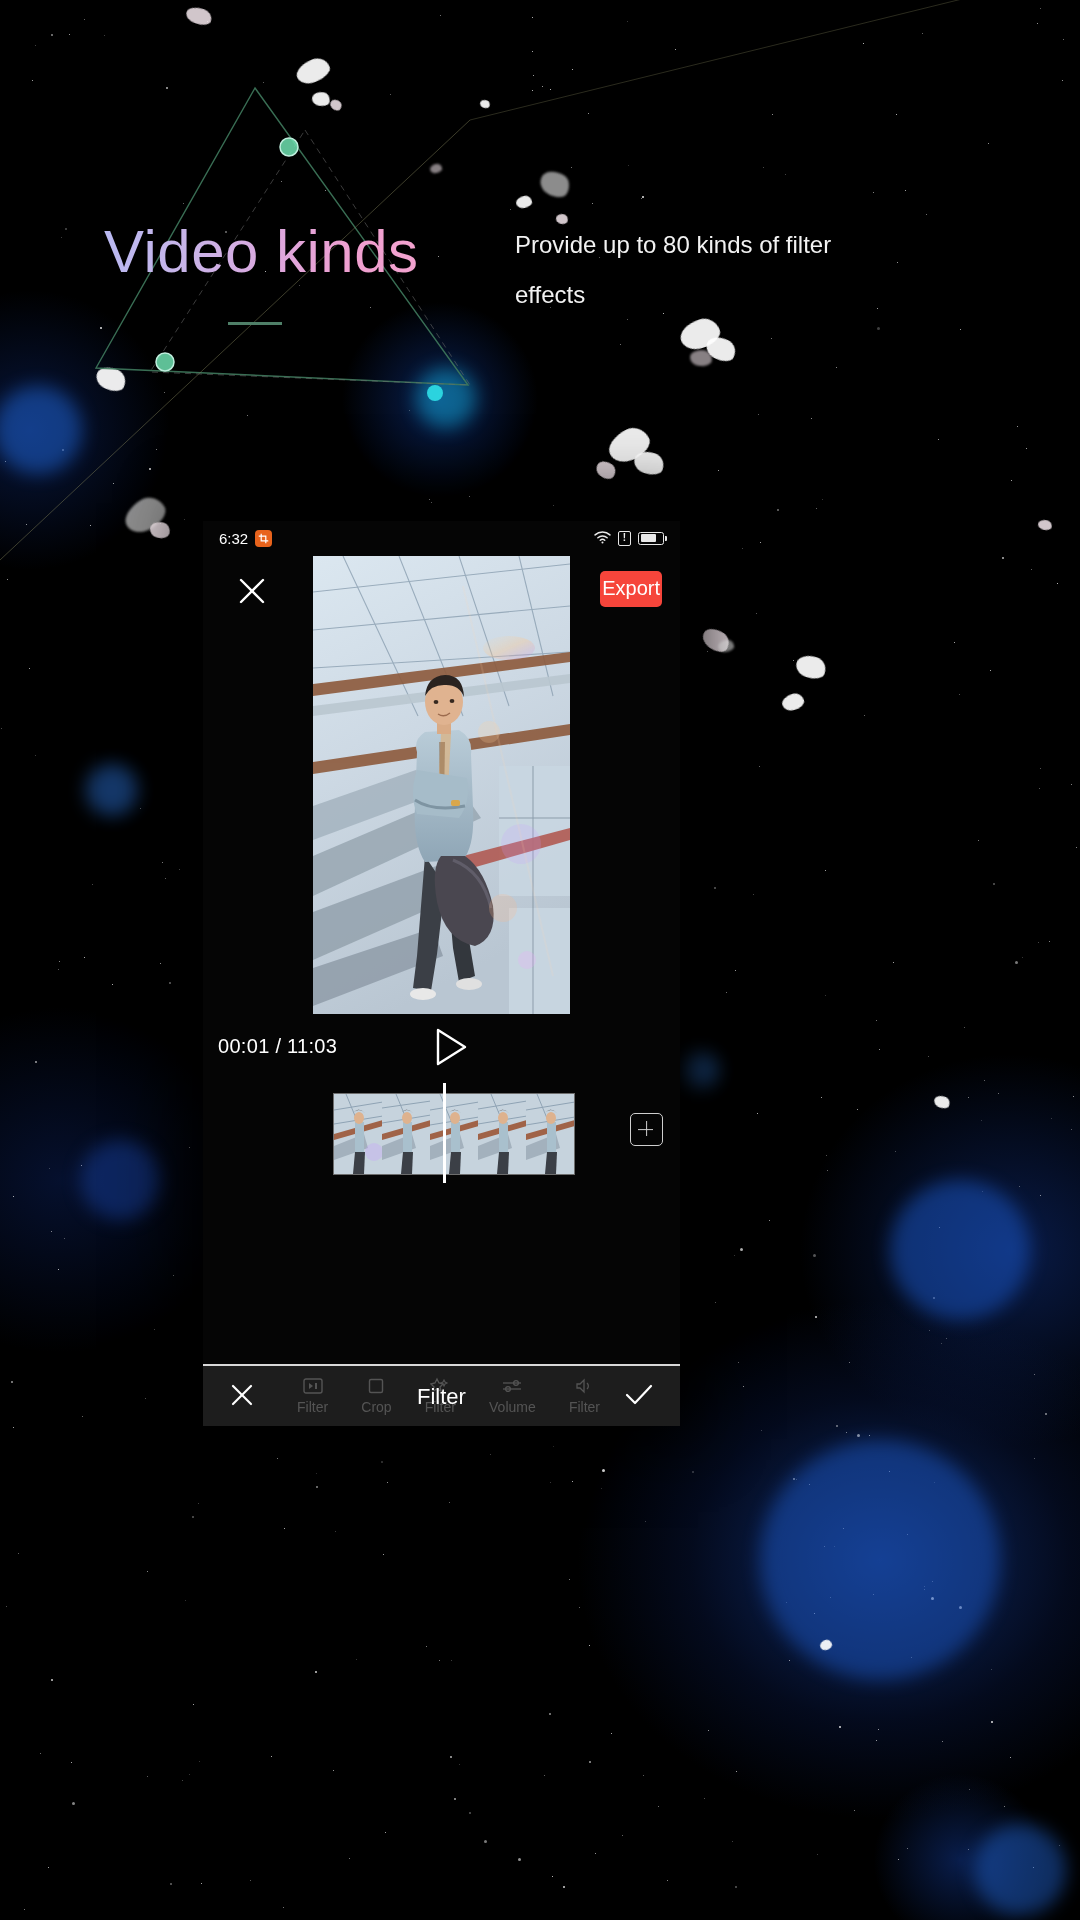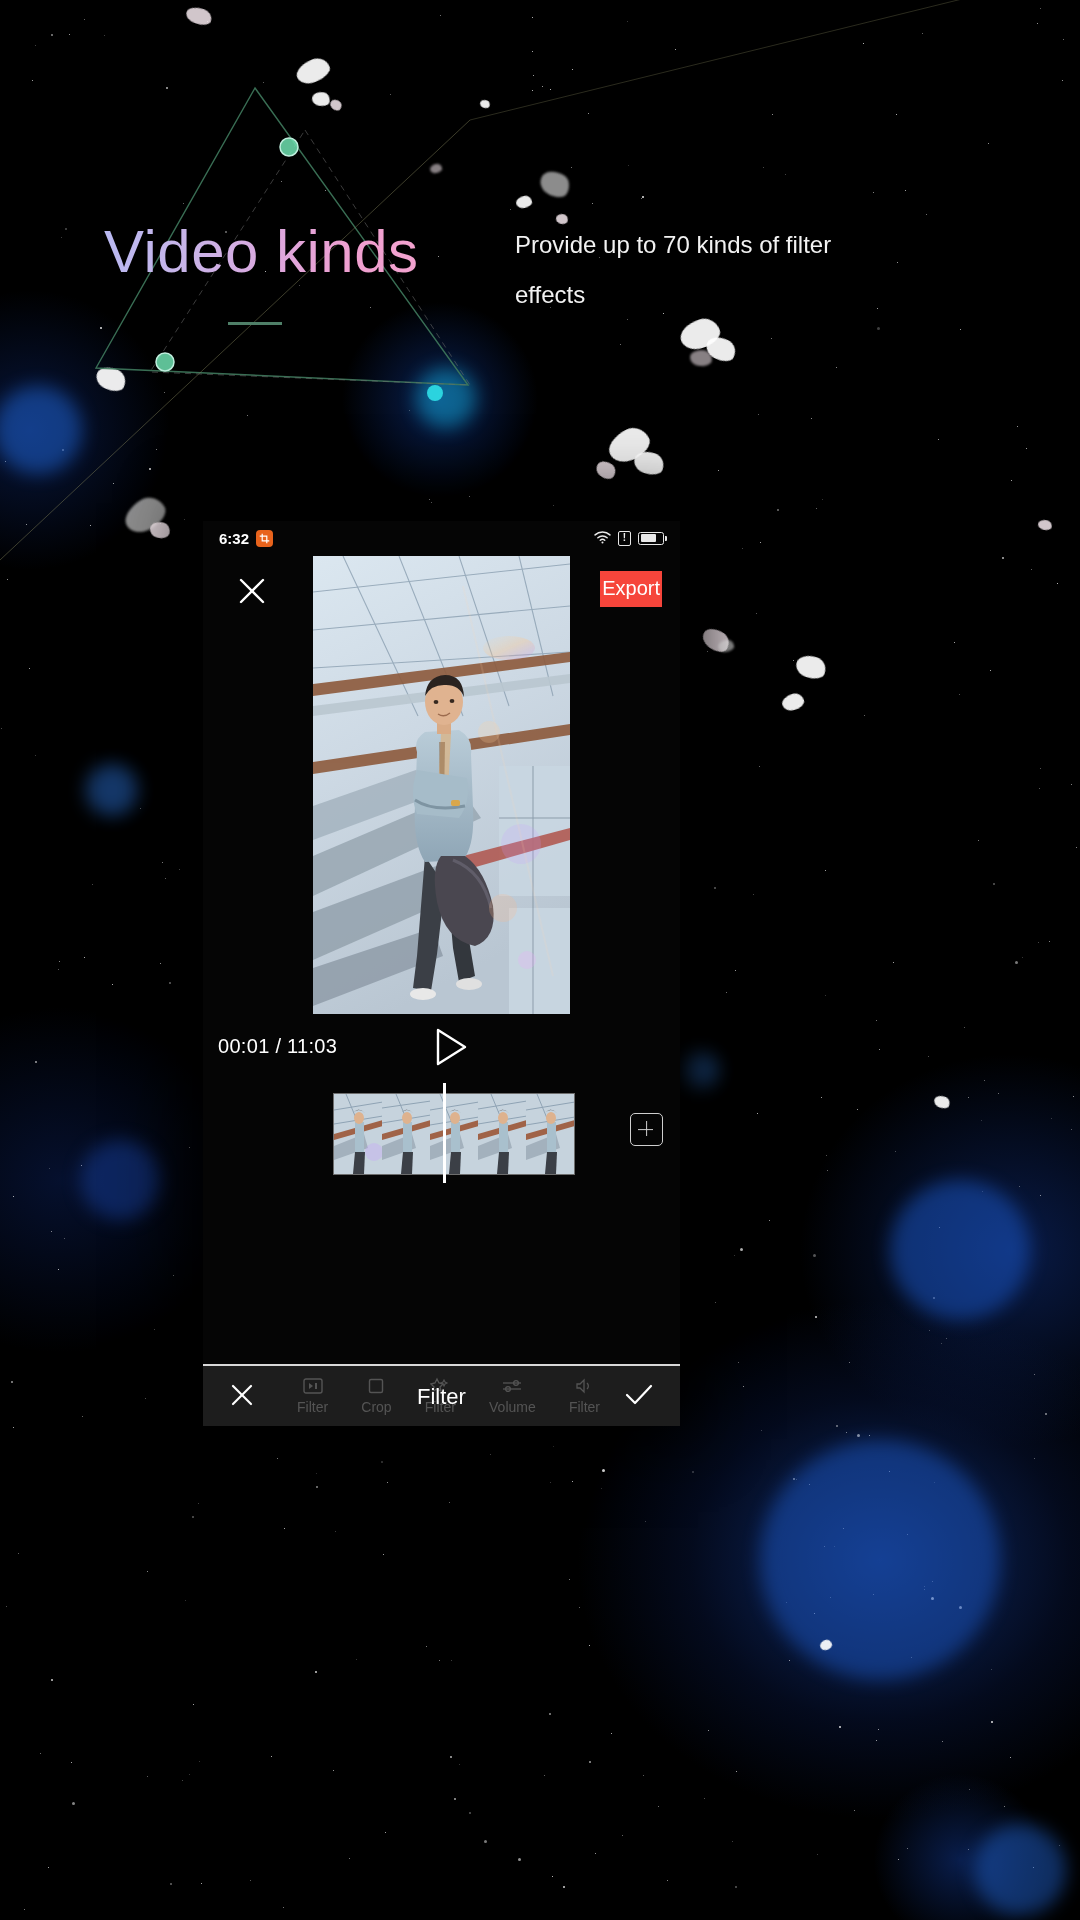--- a/index.html
+++ b/index.html
@@ -49,40 +49,40 @@
   
   .phone {
     position:absolute; left:203px; top:521px; width:477px; height:900px;
     background:#050505; overflow:hidden;
     box-shadow:0 0 60px 18px rgba(0,0,0,.85);
   }
   .statusbar {
     position:relative; height:34px; display:flex; align-items:center;
     justify-content:space-between; padding:0 16px; color:#fff; font-size:15px;
   }
-  .sb-left { display:flex; align-items:center; gap:7px;font-weight:bold; }
+  .sb-left { display:flex; align-items:center; gap:7px; }
   .sb-badge { width:17px; height:17px; border-radius:4px; background:#e8631c;
               display:flex; align-items:center; justify-content:center; }
   .sb-badge svg { display:block; }
   .sb-right { display:flex; align-items:center; gap:7px; }
   .batt { width:26px; height:13px; border:1.4px solid #e8e8e8; border-radius:2.5px;
           position:relative; padding:1.6px; }
   .batt::after { content:""; position:absolute; right:-4px; top:3.5px; width:2px; height:5px;
                  background:#e8e8e8; border-radius:0 1px 1px 0; }
   .batt i { display:block; height:100%; width:72%; background:#e8e8e8; border-radius:1px; }
   .sim { width:13px; height:15px; border:1.4px solid #e8e8e8; border-radius:2px;
          font-size:10px; color:#e8e8e8; display:flex; align-items:center; justify-content:center;
          line-height:1; font-weight:700; }
 
   .topbar { position:relative; height:72px; }
   .close-top { position:absolute; left:33px; top:20px; width:32px; height:32px; }
   .close-top svg { display:block; }
   .export-btn {
     position:absolute; right:18px; top:16px; background:#f6453b; color:#fff;
-    font-size:20px; padding:7px 2px 9px; border-radius:0; line-height:1;
+    font-size:20px; padding:7px 2px 9px; border-radius:5px; line-height:1;
   }
 
   
   .preview { position:absolute; left:110px; top:35px; width:257px; height:458px;
              overflow:hidden; background:#9fb4c6; }
   .pv { position:absolute; inset:0; }
 
   .timecode { position:absolute; left:15px; top:514px; color:#fff; font-size:20px; letter-spacing:.3px; }
   .play-btn { position:absolute; left:228px; top:505px; width:38px; height:42px; }
 
@@ -464,21 +464,21 @@
   <line x1="470" y1="120" x2="1080" y2="-30" stroke="#7a7a55" stroke-width="1" opacity=".35"></line>
   <circle cx="289" cy="147" r="9" fill="#6fe0b0" opacity=".85"></circle>
   <circle cx="289" cy="147" r="9" fill="none" stroke="#bfeedd" stroke-width="1.5"></circle>
   <circle cx="165" cy="362" r="9" fill="#6fe0b0" opacity=".85"></circle>
   <circle cx="165" cy="362" r="9" fill="none" stroke="#bfeedd" stroke-width="1.5"></circle>
   <circle cx="435" cy="393" r="8" fill="#2fe0e8" opacity=".9"></circle>
 </svg>
 
 <div class="headline">Video kinds</div>
 <div class="underbar"></div>
-<div class="subtitle">Provide up to 70 kinds of filter effects</div>
+<div class="subtitle">Provide up to 80 kinds of filter effects</div>
 
 <div class="phone">
 
   <div class="statusbar">
     <div class="sb-left">
       <span>6:32</span>
       <span class="sb-badge">
         <svg width="11" height="11" viewBox="0 0 12 12">
           <path d="M3.5 0.8v7.7h7.7" fill="none" stroke="#fff" stroke-width="1.3"></path>
           <path d="M0.8 3.5h7.7v7.7" fill="none" stroke="#fff" stroke-width="1.3"></path>

